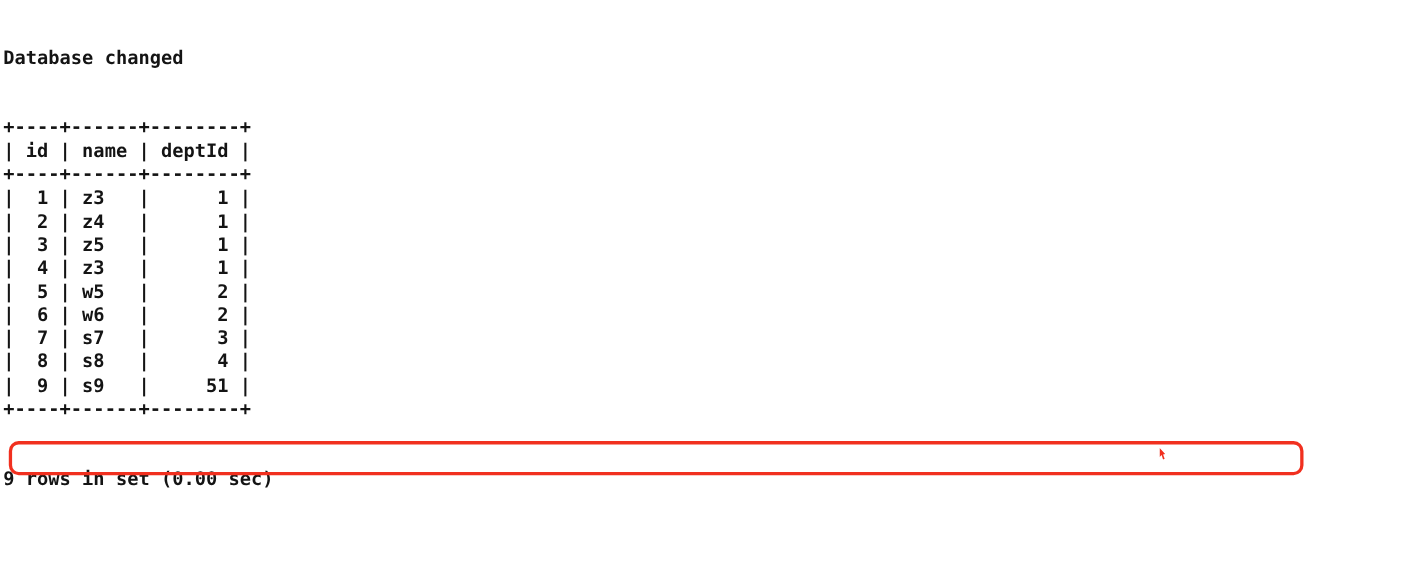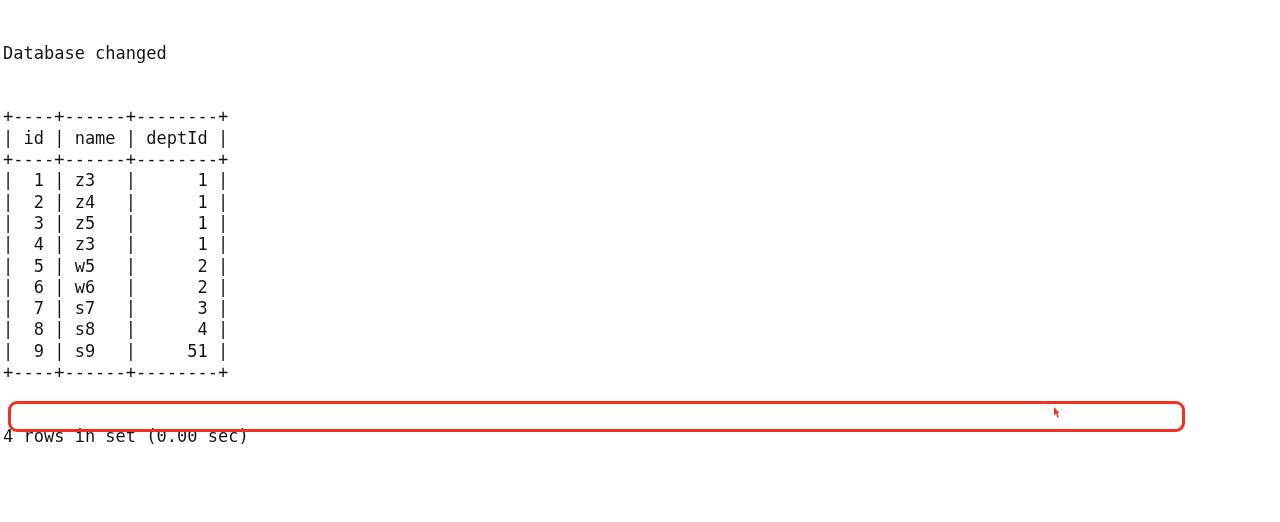--- a/index.html
+++ b/index.html
@@ -16,20 +16,21 @@
     font-size: 17px;
     line-height: 21.3px;
     color: #141414;
     white-space: pre;
   }
   .terminal pre, .terminal div {
     font-family: inherit;
     font-size: inherit;
     line-height: inherit;
     white-space: pre;
+    font-weight: bold;
   }
   .hl-box {
     position: absolute;
     left: 8px; top: 401px;
     width: 1177px; height: 31px;
     border: 3px solid #f1301f;
     border-radius: 9px;
     pointer-events: none;
     background: transparent;
   }
@@ -52,21 +53,21 @@
 |  1 | z3   |      1 |
 |  2 | z4   |      1 |
 |  3 | z5   |      1 |
 |  4 | z3   |      1 |
 |  5 | w5   |      2 |
 |  6 | w6   |      2 |
 |  7 | s7   |      3 |
 |  8 | s8   |      4 |
 |  9 | s9   |     51 |
 +----+------+--------+</pre>
-  <div>4 rows in set (0.00 sec)</div>
+  <div>9 rows in set (0.00 sec)</div>
   
   
   
   
 </div>
 
 <div class="hl-box" style="border-color: rgb(241, 48, 31);"></div>
 <div class="red-pointer" style="background: rgb(241, 48, 31);"></div>
 
 </body></html>

